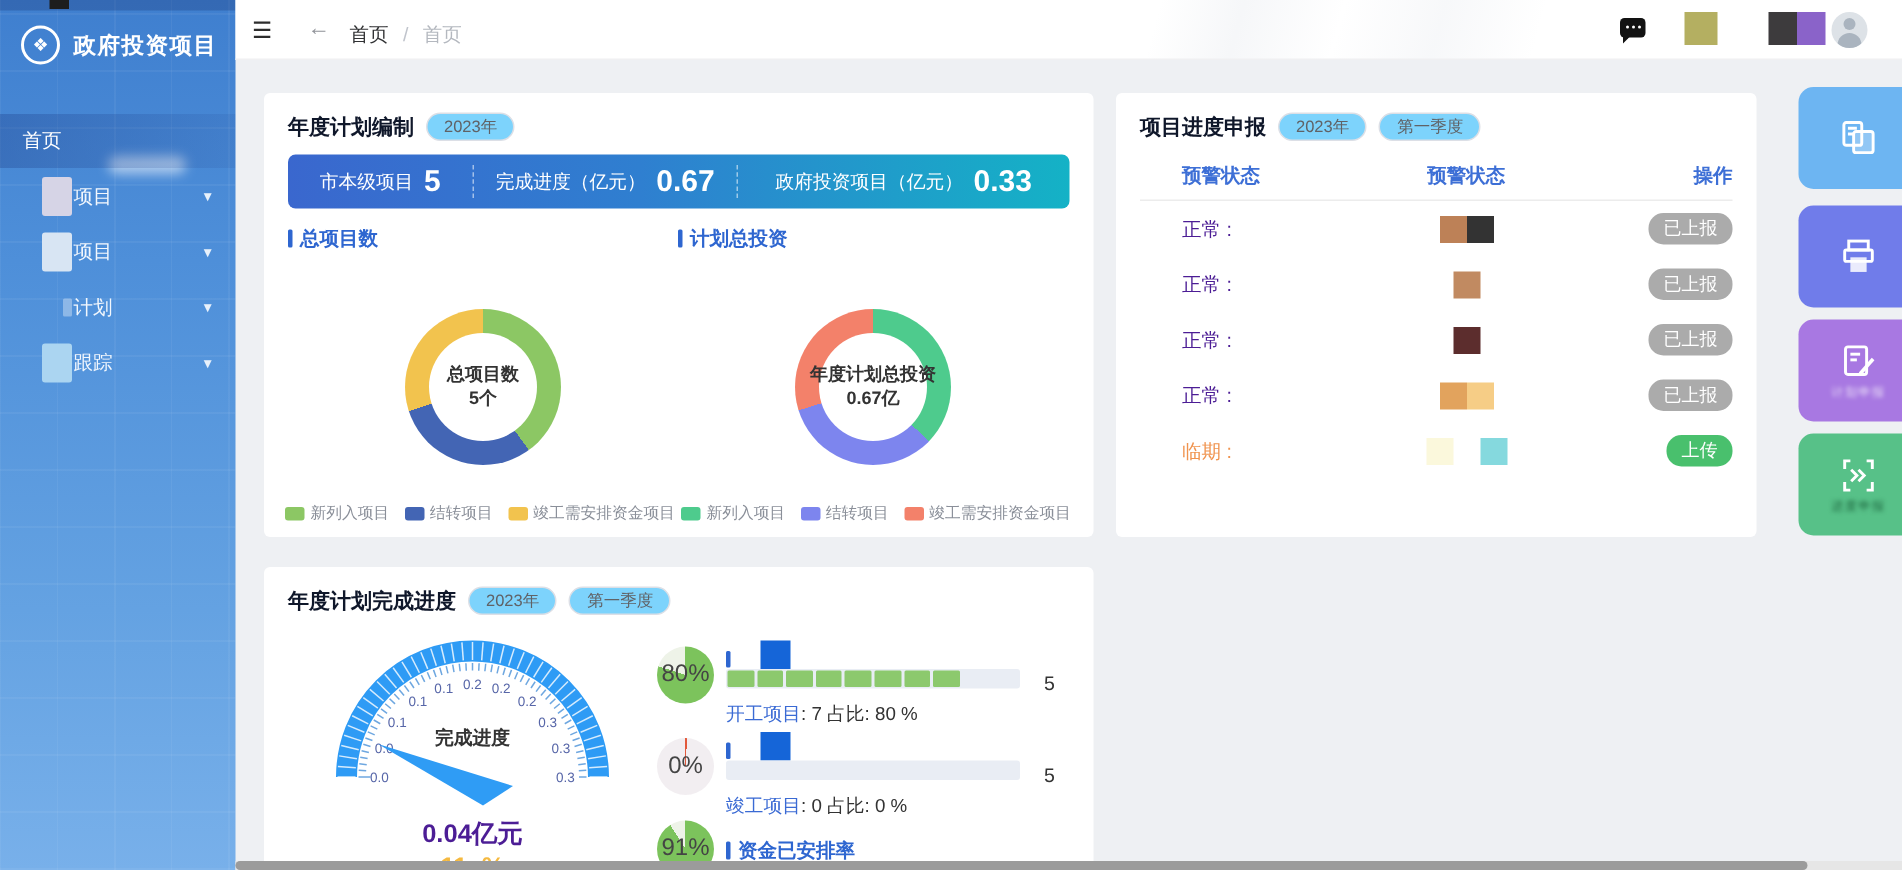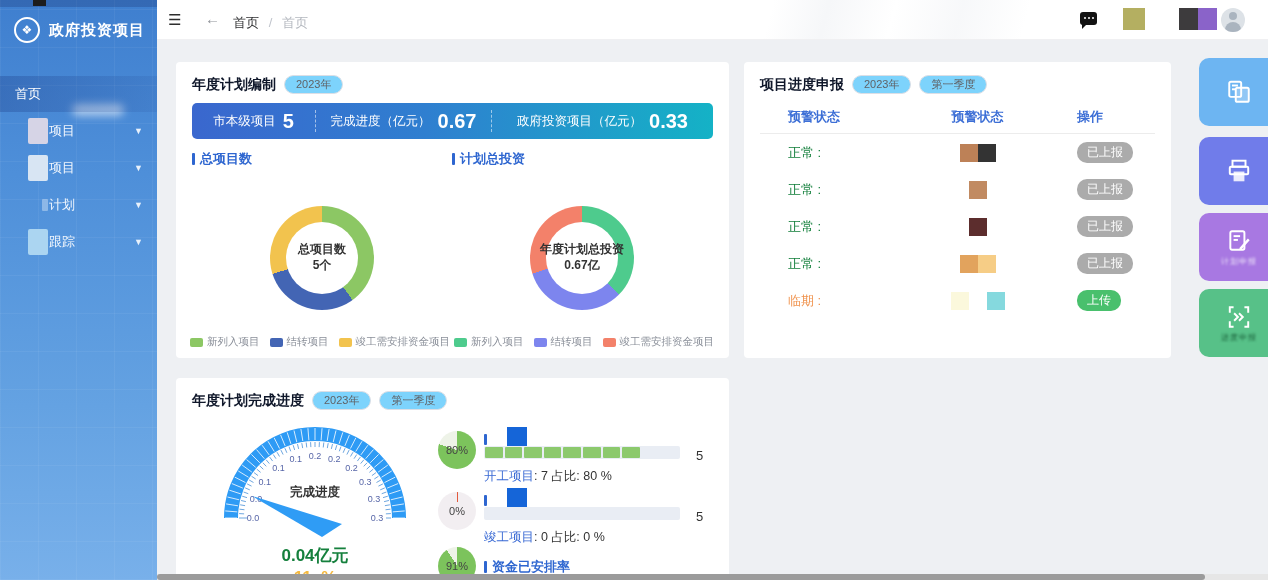--- a/index.html
+++ b/index.html
@@ -102,39 +102,39 @@
     justify-content:center; font-size:12px; font-weight:bold; color:#333; line-height:1.3; text-align:center; }
   .legend{ position:absolute; top:273px; display:flex; align-items:center; gap:10px; }
   .lg-left{ left:14px; } .lg-right{ left:278px; }
   .legend-item{ display:flex; align-items:center; gap:4px; font-size:10.5px; color:#8a8f99; white-space:nowrap; }
   .legend-swatch{ width:13px; height:9px; border-radius:2px; }
   
   .rt-header{ display:flex; align-items:center; margin:14px 16px 0 16px; height:26px;
     font-size:13px; font-weight:bold; color:#3d6fd6; border-bottom:1px solid #ececec; padding-bottom:8px; }
   .rt-col-status{ width:118px; padding-left:28px; }
   .rt-col-name{ flex:1; text-align:center; }
-  .rt-col-action{ width:78px; text-align:left; }
+  .rt-col-action{ width:78px; text-align:right; }
   .rt-row{ display:flex; align-items:center; height:37px; margin:0 16px; font-size:13px; }
   .rt-status{ width:118px; padding-left:28px; }
-  .status-normal{ color:#15803d; } .status-warning{ color:#f0934e; }
+  .status-normal{ color:#4c1d95; } .status-warning{ color:#f0934e; }
   .rt-name{ flex:1; display:flex; align-items:center; justify-content:center; }
   .name-block{ width:18px; height:18px; display:inline-block; }
-  .rt-action{ width:78px; display:flex; justify-content:flex-start; }
+  .rt-action{ width:78px; display:flex; justify-content:flex-end; }
   .pill{ border-radius:10px; padding:2px 10px; font-size:12px; color:#fff; cursor:pointer; border:none; white-space:nowrap; }
   .pill-gray{ background:#ababab; } .pill-green{ background:#49c06d; }
   
   .gauge-svg{ position:absolute; left:0; top:0; width:553px; height:230px; }
   .gauge-center-label{ position:absolute; left:79px; top:106px; width:120px; text-align:center;
     font-size:12.5px; font-weight:600; color:#333; }
   .gauge-value{ position:absolute; left:59px; top:166px; width:160px; text-align:center;
-    font-size:17px; font-weight:bold; color:#15803d; }
+    font-size:17px; font-weight:bold; color:#4c1d95; }
   .gauge-percent{ position:absolute; left:59px; top:190px; width:160px; text-align:center;
     font-size:17px; font-weight:bold; color:#f5b93f; }
   .mini-pie{ position:absolute; width:38px; height:38px; border-radius:50%;
-    display:flex; align-items:center; justify-content:center; font-size:11px; color:#444; }
+    display:flex; align-items:center; justify-content:center; font-size:16px; color:#444; }
   .blue-tick{ position:absolute; width:3px; height:11px; background:#2e66d0; border-radius:1px; }
   .blue-square{ position:absolute; width:20px; height:19px; background:#1565d8; }
   .seg-bar{ position:absolute; width:196px; height:13px; background:#e9edf4; border-radius:2px;
     display:flex; gap:2px; padding:1px; }
   .seg{ flex:1; border-radius:1px; }
   .seg.on{ background:#8cc96d; }
   .bar-num{ position:absolute; font-size:13px; color:#333; }
   .bar-caption{ position:absolute; font-size:12.5px; white-space:nowrap; }
   .bar-caption .cap-name{ color:#3a6ad4; }
   .bar-caption .cap-detail{ color:#333; }

